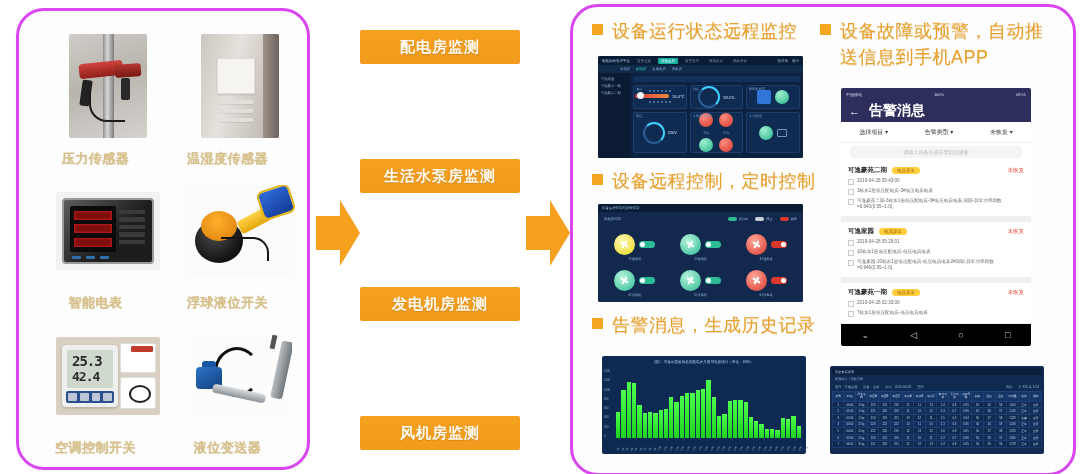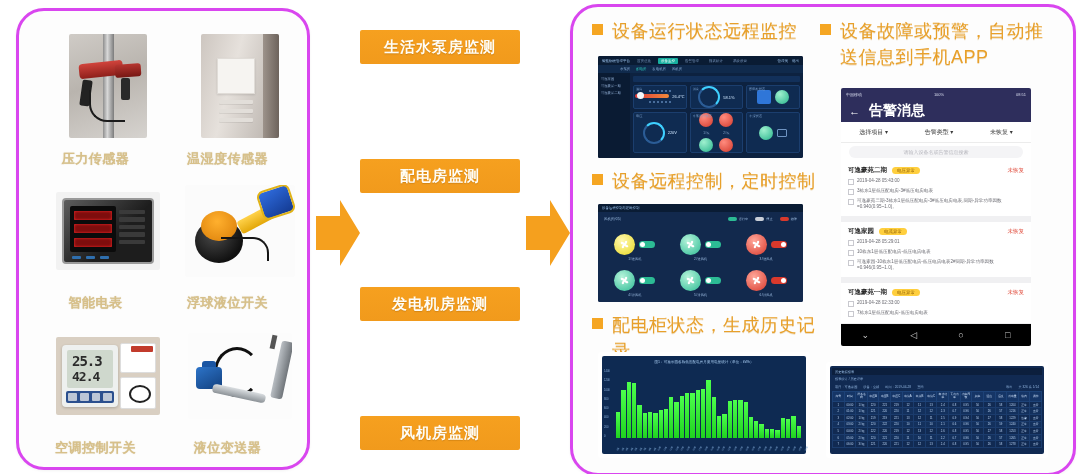--- a/index.html
+++ b/index.html
@@ -352,22 +352,22 @@
     </div>
   </div>
 
   <div class="arrow-wrap" style="left:314px;top:196px;">
     <svg class="arrow-svg" width="48" height="74" viewBox="0 0 48 74">
       <path d="M2 20 L26 20 L26 4 L46 37 L26 70 L26 54 L2 54 Z" fill="#F5A01E"></path>
     </svg>
   </div>
 
   <div class="mid-col">
+    <div class="mid-chip">配电房监测</div>
     <div class="mid-chip">生活水泵房监测</div>
-    <div class="mid-chip">配电房监测</div>
     <div class="mid-chip">发电机房监测</div>
     <div class="mid-chip">风机房监测</div>
   </div>
 
   <div class="arrow-wrap" style="left:524px;top:196px;">
     <svg class="arrow-svg" width="48" height="74" viewBox="0 0 48 74">
       <path d="M2 20 L26 20 L26 4 L46 37 L26 70 L26 54 L2 54 Z" fill="#F5A01E"></path>
     </svg>
   </div>
 
@@ -380,21 +380,21 @@
   <div class="heading" id="h-push">
     <span class="bullet"></span>
     <span class="heading-text">设备故障或预警，自动推送信息到手机APP</span>
   </div>
   <div class="heading" id="h-control">
     <span class="bullet"></span>
     <span class="heading-text">设备远程控制，定时控制</span>
   </div>
   <div class="heading" id="h-report">
     <span class="bullet"></span>
-    <span class="heading-text">配电柜状态，生成历史记录</span>
+    <span class="heading-text">告警消息，生成历史记录</span>
   </div>
 
   <div class="shot" id="shot-dashboard">
     <div class="dsh-top">
       <span class="dsh-logo">智慧物联管理平台</span>
       <span class="dsh-tab">首页总览</span>
       <span class="dsh-tab on">设备监控</span>
       <span class="dsh-tab">告警管理</span>
       <span class="dsh-tab">报表统计</span>
       <span class="dsh-tab">系统设置</span>

